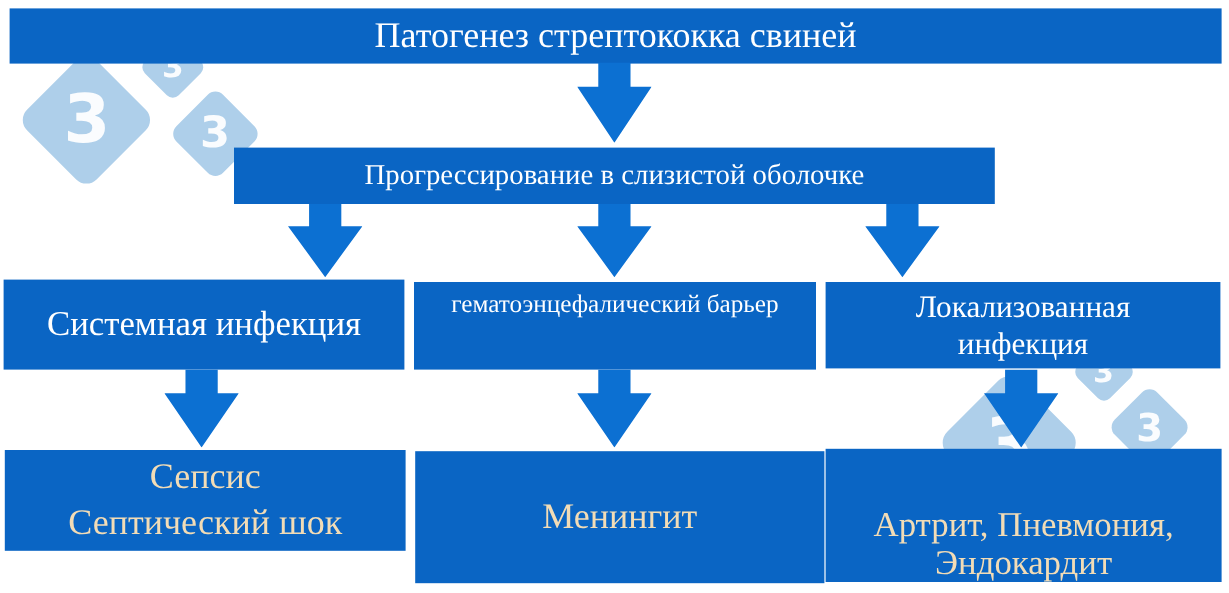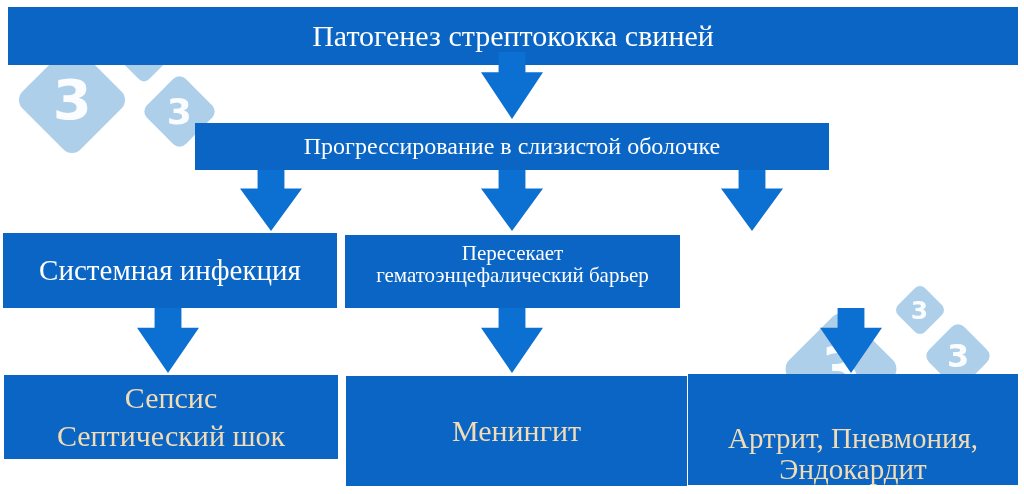--- a/index.html
+++ b/index.html
@@ -24,21 +24,21 @@
   .arrow polygon{fill:var(--arrow-blue);}
   .diamond{
     position:absolute;background:var(--watermark-blue);transform:rotate(45deg);
     display:flex;align-items:center;justify-content:center;z-index:1;
   }
   .diamond .glyph{
     transform:rotate(-45deg);color:#FAFCFE;font-weight:bold;
     font-family:"DejaVu Sans","Liberation Sans",sans-serif;line-height:1;
   }
   
-  .title-box{left:8px;top:7px;width:1010px;height:58px;font-size:30px;}
+  .title-box{left:8px;top:7px;width:1010px;height:46px;font-size:30px;}
   .level2-box{left:195px;top:123px;width:634px;height:47px;font-size:24px;}
   .mid-left{left:3px;top:233px;width:334px;height:75px;font-size:29px;text-align:right;}
   .mid-center{left:345px;top:235px;width:335px;height:73px;font-size:21px;
               justify-content:flex-start;padding-top:7px;box-sizing:border-box;line-height:22px;}
   .mid-right{left:688px;top:235px;width:329px;height:72px;font-size:26px;line-height:31px;}
   .bottom-left{left:4px;top:375px;width:334px;height:84px;font-size:30px;
                color:var(--cream-text);line-height:38px;}
   .bottom-center{left:346px;top:376px;width:341px;height:110px;font-size:30px;
                  color:var(--cream-text);text-align:right;}
   .bottom-right{left:688px;top:374px;width:330px;height:111px;font-size:29px;
@@ -110,22 +110,25 @@
     <polygon points="17,0 43,0 43,20 60,20 30,66 0,20 17,20"></polygon>
   </svg>
   <svg class="arrow arrow-b3" viewBox="0 0 60 66" preserveAspectRatio="none">
     <polygon points="17,0 43,0 43,20 60,20 30,66 0,20 17,20"></polygon>
   </svg>
 
   <div class="node mid-left">
     <span class="line">Системная инфекция</span>
   </div>
   <div class="node mid-center">
-    <span class="line">Пересекает</span>
     <span class="line">гематоэнцефалический барьер</span>
+  </div>
+  <div class="node mid-right">
+    <span class="line">Локализованная</span>
+    <span class="line">инфекция</span>
   </div>
 
   <svg class="arrow arrow-c1" viewBox="0 0 60 66" preserveAspectRatio="none">
     <polygon points="17,0 43,0 43,20 60,20 30,66 0,20 17,20"></polygon>
   </svg>
   <svg class="arrow arrow-c2" viewBox="0 0 60 66" preserveAspectRatio="none">
     <polygon points="17,0 43,0 43,20 60,20 30,66 0,20 17,20"></polygon>
   </svg>
   <svg class="arrow arrow-c3" viewBox="0 0 60 66" preserveAspectRatio="none">
     <polygon points="17,0 43,0 43,20 60,20 30,66 0,20 17,20"></polygon>

